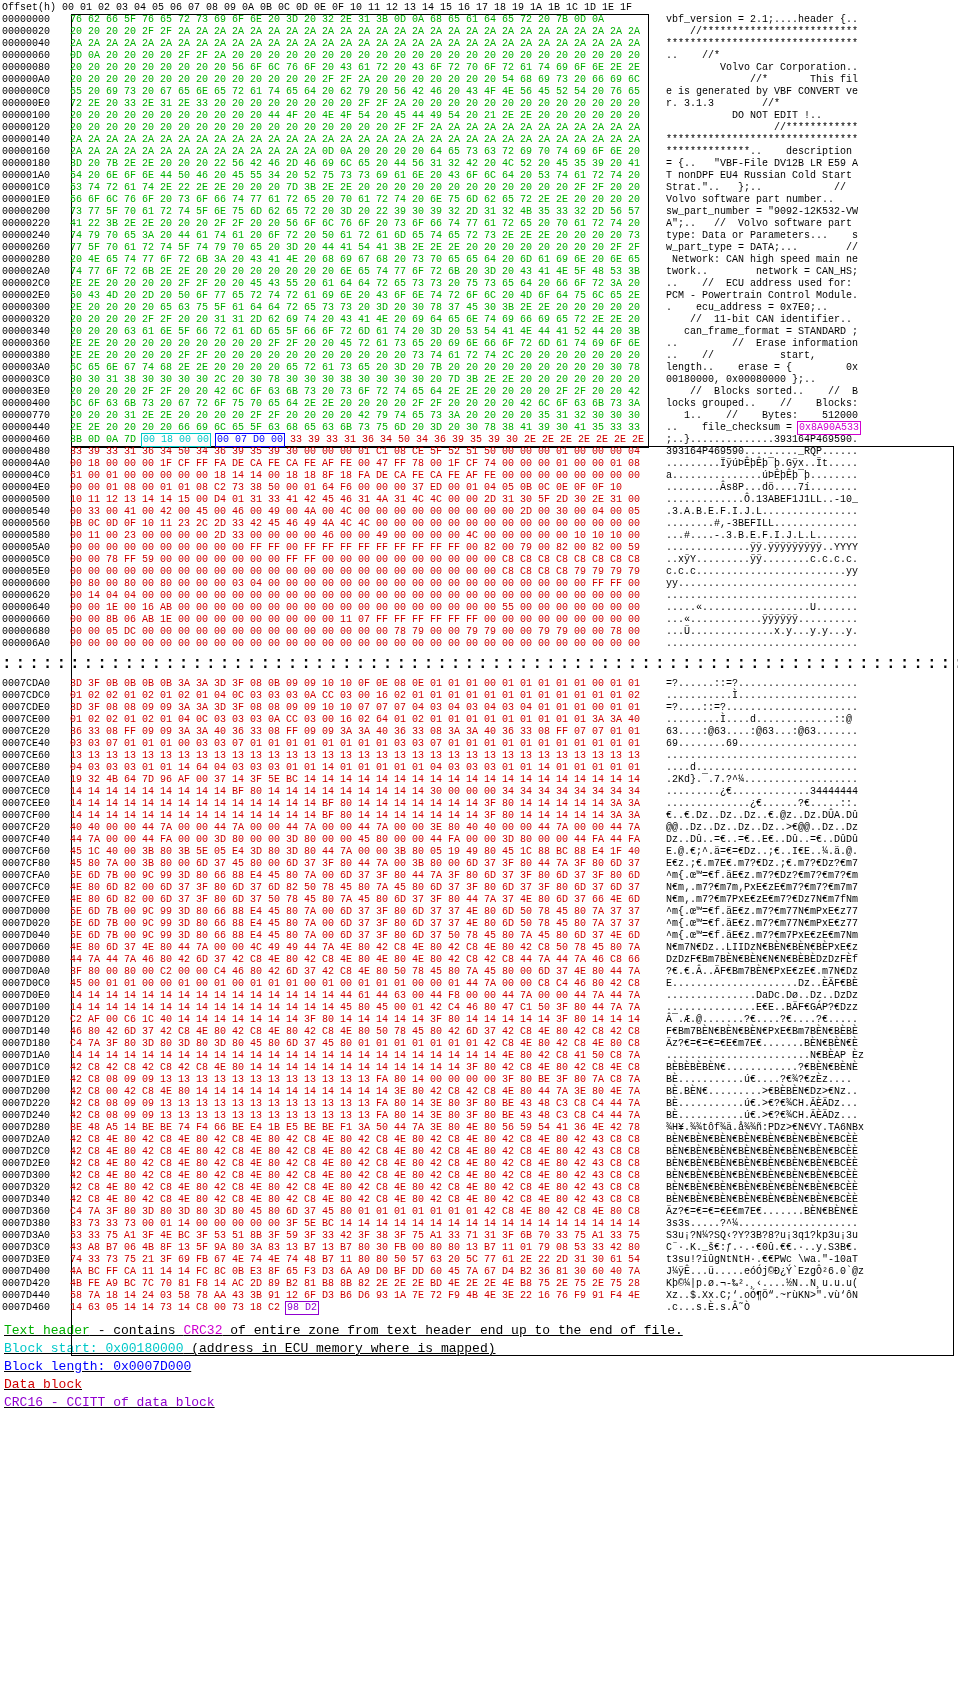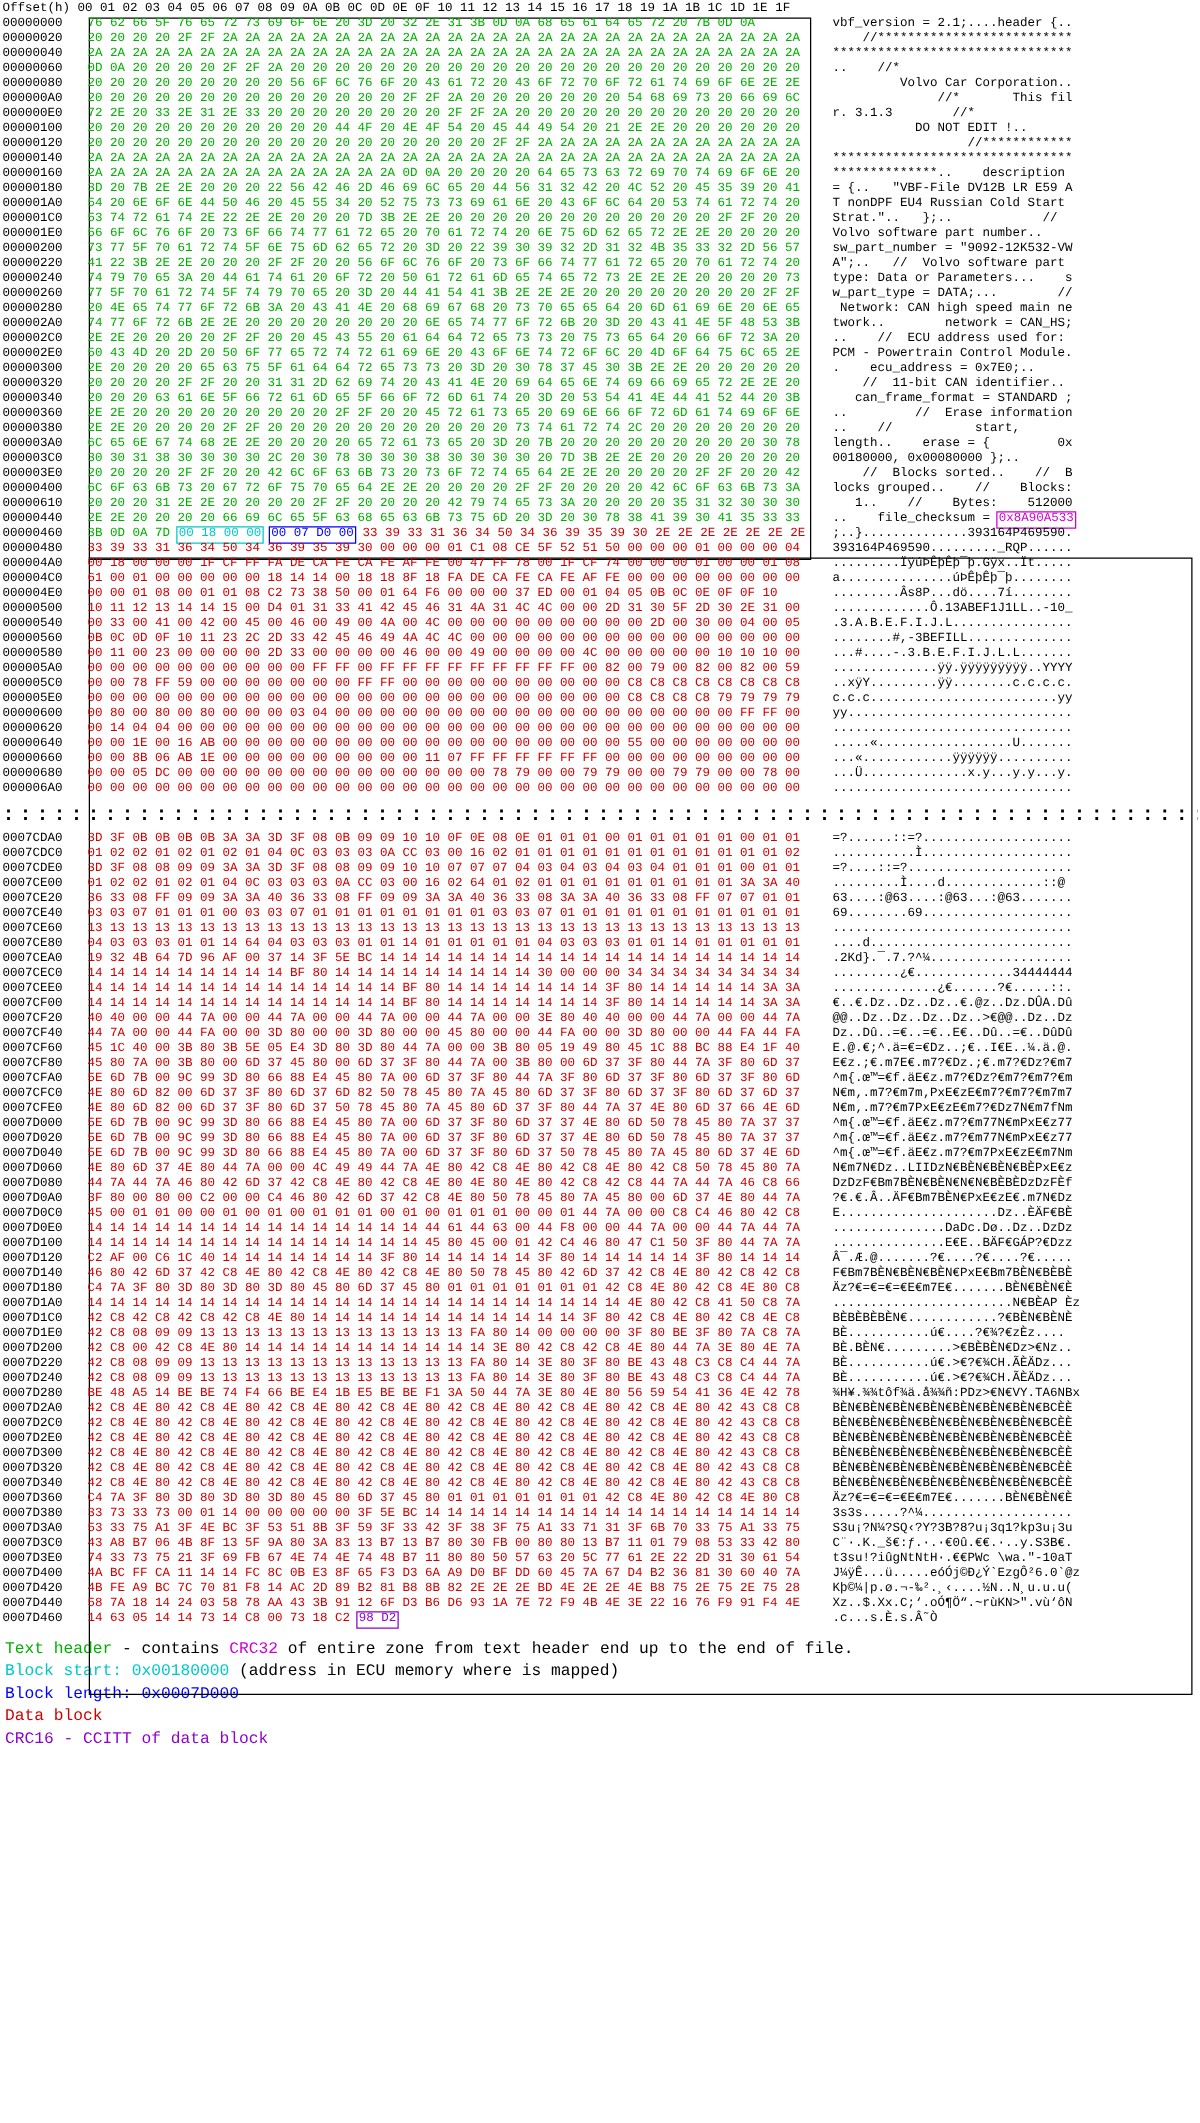--- a/index.html
+++ b/index.html
@@ -16,21 +16,21 @@
   .v{color:#9000d0;}   
   .m{color:#d000d0;text-align:center;}   
   .box-g{border-color:#00b000;}
   .box-c{border-color:#00c8c8;}
   .box-b{border-color:#0000ff;text-align:right;}
   .box-r{border-color:#d00000;}
   .box-v{border-color:#9000d0;}
   .box-m{border-color:#d000d0;}
   .dots{letter-spacing:4px;font-weight:bold;font-size:16px;line-height:20px;height:20px;overflow:hidden;padding:4px 0;}
   .hdrcol{color:#000;text-align:right;}
-  .legend{font-family:"Courier New",monospace;font-size:13px;line-height:18px;padding:8px 2px 2px 2px;}
+  .legend{font-family:"Courier New",monospace;font-size:13px;line-height:18px;padding:8px 2px 2px 2px;text-decoration:underline;}
   .legend .txt{color:#000;}
   .hexgrid{position:relative;}
   
   .zone{position:absolute;border:1px solid;pointer-events:none;}
 </style>
 </head>
 <body>
 <div class="page">
 
 <div class="hexgrid" style="position:relative;">
@@ -40,20 +40,21 @@
 
   <div class="row"><span class="offs hdrcol">Offset(h) 00 01 02 03 04 05 06 07 08 09 0A 0B 0C 0D 0E 0F 10 11 12 13 14 15 16 17 18 19 1A 1B 1C 1D 1E 1F</span></div>
 
   <div id="top-rows">
         <div class="row"><span class="offs">00000000</span><span class="hex g">76 62 66 5F 76 65 72 73 69 6F 6E 20 3D 20 32 2E 31 3B 0D 0A 68 65 61 64 65 72 20 7B 0D 0A</span><span class="asc ">vbf_version = 2.1;....header {..</span></div>
         <div class="row"><span class="offs">00000020</span><span class="hex g">20 20 20 20 2F 2F 2A 2A 2A 2A 2A 2A 2A 2A 2A 2A 2A 2A 2A 2A 2A 2A 2A 2A 2A 2A 2A 2A 2A 2A 2A 2A</span><span class="asc ">    //**************************</span></div>
         <div class="row"><span class="offs">00000040</span><span class="hex g">2A 2A 2A 2A 2A 2A 2A 2A 2A 2A 2A 2A 2A 2A 2A 2A 2A 2A 2A 2A 2A 2A 2A 2A 2A 2A 2A 2A 2A 2A 2A 2A</span><span class="asc ">********************************</span></div>
         <div class="row"><span class="offs">00000060</span><span class="hex g">0D 0A 20 20 20 20 2F 2F 2A 20 20 20 20 20 20 20 20 20 20 20 20 20 20 20 20 20 20 20 20 20 20 20</span><span class="asc ">..    //*                       </span></div>
         <div class="row"><span class="offs">00000080</span><span class="hex g">20 20 20 20 20 20 20 20 20 56 6F 6C 76 6F 20 43 61 72 20 43 6F 72 70 6F 72 61 74 69 6F 6E 2E 2E</span><span class="asc ">         Volvo Car Corporation..</span></div>
         <div class="row"><span class="offs">000000A0</span><span class="hex g">20 20 20 20 20 20 20 20 20 20 20 20 20 20 2F 2F 2A 20 20 20 20 20 20 20 54 68 69 73 20 66 69 6C</span><span class="asc ">              //*       This fil</span></div>
+        <div class="row"><span class="offs">000000C0</span><span class="hex g">65 20 69 73 20 67 65 6E 65 72 61 74 65 64 20 62 79 20 56 42 46 20 43 4F 4E 56 45 52 54 20 76 65</span><span class="asc ">e is generated by VBF CONVERT ve</span></div>
         <div class="row"><span class="offs">000000E0</span><span class="hex g">72 2E 20 33 2E 31 2E 33 20 20 20 20 20 20 20 20 2F 2F 2A 20 20 20 20 20 20 20 20 20 20 20 20 20</span><span class="asc ">r. 3.1.3        //*             </span></div>
         <div class="row"><span class="offs">00000100</span><span class="hex g">20 20 20 20 20 20 20 20 20 20 20 44 4F 20 4E 4F 54 20 45 44 49 54 20 21 2E 2E 20 20 20 20 20 20</span><span class="asc ">           DO NOT EDIT !..      </span></div>
         <div class="row"><span class="offs">00000120</span><span class="hex g">20 20 20 20 20 20 20 20 20 20 20 20 20 20 20 20 20 20 2F 2F 2A 2A 2A 2A 2A 2A 2A 2A 2A 2A 2A 2A</span><span class="asc ">                  //************</span></div>
         <div class="row"><span class="offs">00000140</span><span class="hex g">2A 2A 2A 2A 2A 2A 2A 2A 2A 2A 2A 2A 2A 2A 2A 2A 2A 2A 2A 2A 2A 2A 2A 2A 2A 2A 2A 2A 2A 2A 2A 2A</span><span class="asc ">********************************</span></div>
         <div class="row"><span class="offs">00000160</span><span class="hex g">2A 2A 2A 2A 2A 2A 2A 2A 2A 2A 2A 2A 2A 2A 0D 0A 20 20 20 20 64 65 73 63 72 69 70 74 69 6F 6E 20</span><span class="asc ">**************..    description </span></div>
         <div class="row"><span class="offs">00000180</span><span class="hex g">3D 20 7B 2E 2E 20 20 20 22 56 42 46 2D 46 69 6C 65 20 44 56 31 32 42 20 4C 52 20 45 35 39 20 41</span><span class="asc ">= {..   "VBF-File DV12B LR E59 A</span></div>
         <div class="row"><span class="offs">000001A0</span><span class="hex g">54 20 6E 6F 6E 44 50 46 20 45 55 34 20 52 75 73 73 69 61 6E 20 43 6F 6C 64 20 53 74 61 72 74 20</span><span class="asc ">T nonDPF EU4 Russian Cold Start </span></div>
         <div class="row"><span class="offs">000001C0</span><span class="hex g">53 74 72 61 74 2E 22 2E 2E 20 20 20 7D 3B 2E 2E 20 20 20 20 20 20 20 20 20 20 20 20 2F 2F 20 20</span><span class="asc ">Strat."..   };..            //  </span></div>
         <div class="row"><span class="offs">000001E0</span><span class="hex g">56 6F 6C 76 6F 20 73 6F 66 74 77 61 72 65 20 70 61 72 74 20 6E 75 6D 62 65 72 2E 2E 20 20 20 20</span><span class="asc ">Volvo software part number..    </span></div>
         <div class="row"><span class="offs">00000200</span><span class="hex g">73 77 5F 70 61 72 74 5F 6E 75 6D 62 65 72 20 3D 20 22 39 30 39 32 2D 31 32 4B 35 33 32 2D 56 57</span><span class="asc ">sw_part_number = "9092-12K532-VW</span></div>
@@ -66,21 +67,21 @@
         <div class="row"><span class="offs">000002E0</span><span class="hex g">50 43 4D 20 2D 20 50 6F 77 65 72 74 72 61 69 6E 20 43 6F 6E 74 72 6F 6C 20 4D 6F 64 75 6C 65 2E</span><span class="asc ">PCM - Powertrain Control Module.</span></div>
         <div class="row"><span class="offs">00000300</span><span class="hex g">2E 20 20 20 20 65 63 75 5F 61 64 64 72 65 73 73 20 3D 20 30 78 37 45 30 3B 2E 2E 20 20 20 20 20</span><span class="asc ">.    ecu_address = 0x7E0;..     </span></div>
         <div class="row"><span class="offs">00000320</span><span class="hex g">20 20 20 20 2F 2F 20 20 31 31 2D 62 69 74 20 43 41 4E 20 69 64 65 6E 74 69 66 69 65 72 2E 2E 20</span><span class="asc ">    //  11-bit CAN identifier.. </span></div>
         <div class="row"><span class="offs">00000340</span><span class="hex g">20 20 20 63 61 6E 5F 66 72 61 6D 65 5F 66 6F 72 6D 61 74 20 3D 20 53 54 41 4E 44 41 52 44 20 3B</span><span class="asc ">   can_frame_format = STANDARD ;</span></div>
         <div class="row"><span class="offs">00000360</span><span class="hex g">2E 2E 20 20 20 20 20 20 20 20 20 2F 2F 20 20 45 72 61 73 65 20 69 6E 66 6F 72 6D 61 74 69 6F 6E</span><span class="asc ">..         //  Erase information</span></div>
         <div class="row"><span class="offs">00000380</span><span class="hex g">2E 2E 20 20 20 20 2F 2F 20 20 20 20 20 20 20 20 20 20 20 73 74 61 72 74 2C 20 20 20 20 20 20 20</span><span class="asc ">..    //           start,       </span></div>
         <div class="row"><span class="offs">000003A0</span><span class="hex g">6C 65 6E 67 74 68 2E 2E 20 20 20 20 65 72 61 73 65 20 3D 20 7B 20 20 20 20 20 20 20 20 20 30 78</span><span class="asc ">length..    erase = {         0x</span></div>
         <div class="row"><span class="offs">000003C0</span><span class="hex g">30 30 31 38 30 30 30 30 2C 20 30 78 30 30 30 38 30 30 30 30 20 7D 3B 2E 2E 20 20 20 20 20 20 20</span><span class="asc ">00180000, 0x00080000 };..       </span></div>
         <div class="row"><span class="offs">000003E0</span><span class="hex g">20 20 20 20 2F 2F 20 20 42 6C 6F 63 6B 73 20 73 6F 72 74 65 64 2E 2E 20 20 20 20 2F 2F 20 20 42</span><span class="asc ">    //  Blocks sorted..    //  B</span></div>
         <div class="row"><span class="offs">00000400</span><span class="hex g">6C 6F 63 6B 73 20 67 72 6F 75 70 65 64 2E 2E 20 20 20 20 2F 2F 20 20 20 20 42 6C 6F 63 6B 73 3A</span><span class="asc ">locks grouped..    //    Blocks:</span></div>
-        <div class="row"><span class="offs">00000610</span><span class="hex g">20 20 20 31 2E 2E 20 20 20 20 2F 2F 20 20 20 20 42 79 74 65 73 3A 20 20 20 20 35 31 32 30 30 30</span><span class="asc ">   1..    //    Bytes:    512000</span></div>
+        <div class="row"><span class="offs">00000770</span><span class="hex g">20 20 20 31 2E 2E 20 20 20 20 2F 2F 20 20 20 20 42 79 74 65 73 3A 20 20 20 20 35 31 32 30 30 30</span><span class="asc ">   1..    //    Bytes:    512000</span></div>
         <div class="row"><span class="offs">00000440</span><span class="hex g">2E 2E 20 20 20 20 66 69 6C 65 5F 63 68 65 63 6B 73 75 6D 20 3D 20 30 78 38 41 39 30 41 35 33 33</span><span class="asc ">..    file_checksum = <span class="hl box-m m">0x8A90A533</span></span></div>
         <div class="row"><span class="offs">00000460</span><span class="hex g"><span class="g">3B 0D 0A 7D </span><span class="hl box-c c">00 18 00 00</span> <span class="hl box-b b">00 07 D0 00</span><span class="r"> 33 39 33 31 36 34 50 34 36 39 35 39 30 2E 2E 2E 2E 2E 2E 2E</span></span><span class="asc ">;..}..............393164P469590.</span></div>
       </div>
 
   <div id="mid-rows">
         <div class="row"><span class="offs">00000480</span><span class="hex r">33 39 33 31 36 34 50 34 36 39 35 39 30 00 00 00 01 C1 08 CE 5F 52 51 50 00 00 00 01 00 00 00 04</span><span class="asc ">393164P469590........._RQP......</span></div>
         <div class="row"><span class="offs">000004A0</span><span class="hex r">00 18 00 00 00 1F CF FF FA DE CA FE CA FE AF FE 00 47 FF 78 00 1F CF 74 00 00 00 01 00 00 01 08</span><span class="asc ">.........ÏÿúÞÊþÊþ¯þ.Gÿx..Ït.....</span></div>
         <div class="row"><span class="offs">000004C0</span><span class="hex r">61 00 01 00 00 00 00 00 18 14 14 00 18 18 8F 18 FA DE CA FE CA FE AF FE 00 00 00 00 00 00 00 00</span><span class="asc ">a...............úÞÊþÊþ¯þ........</span></div>
         <div class="row"><span class="offs">000004E0</span><span class="hex r">00 00 01 08 00 01 01 08 C2 73 38 50 00 01 64 F6 00 00 00 37 ED 00 01 04 05 0B 0C 0E 0F 0F 10</span><span class="asc ">.........Âs8P...dö....7í........</span></div>
         <div class="row"><span class="offs">00000500</span><span class="hex r">10 11 12 13 14 14 15 00 D4 01 31 33 41 42 45 46 31 4A 31 4C 4C 00 00 2D 31 30 5F 2D 30 2E 31 00</span><span class="asc ">.............Ô.13ABEF1J1LL..-10_</span></div>

